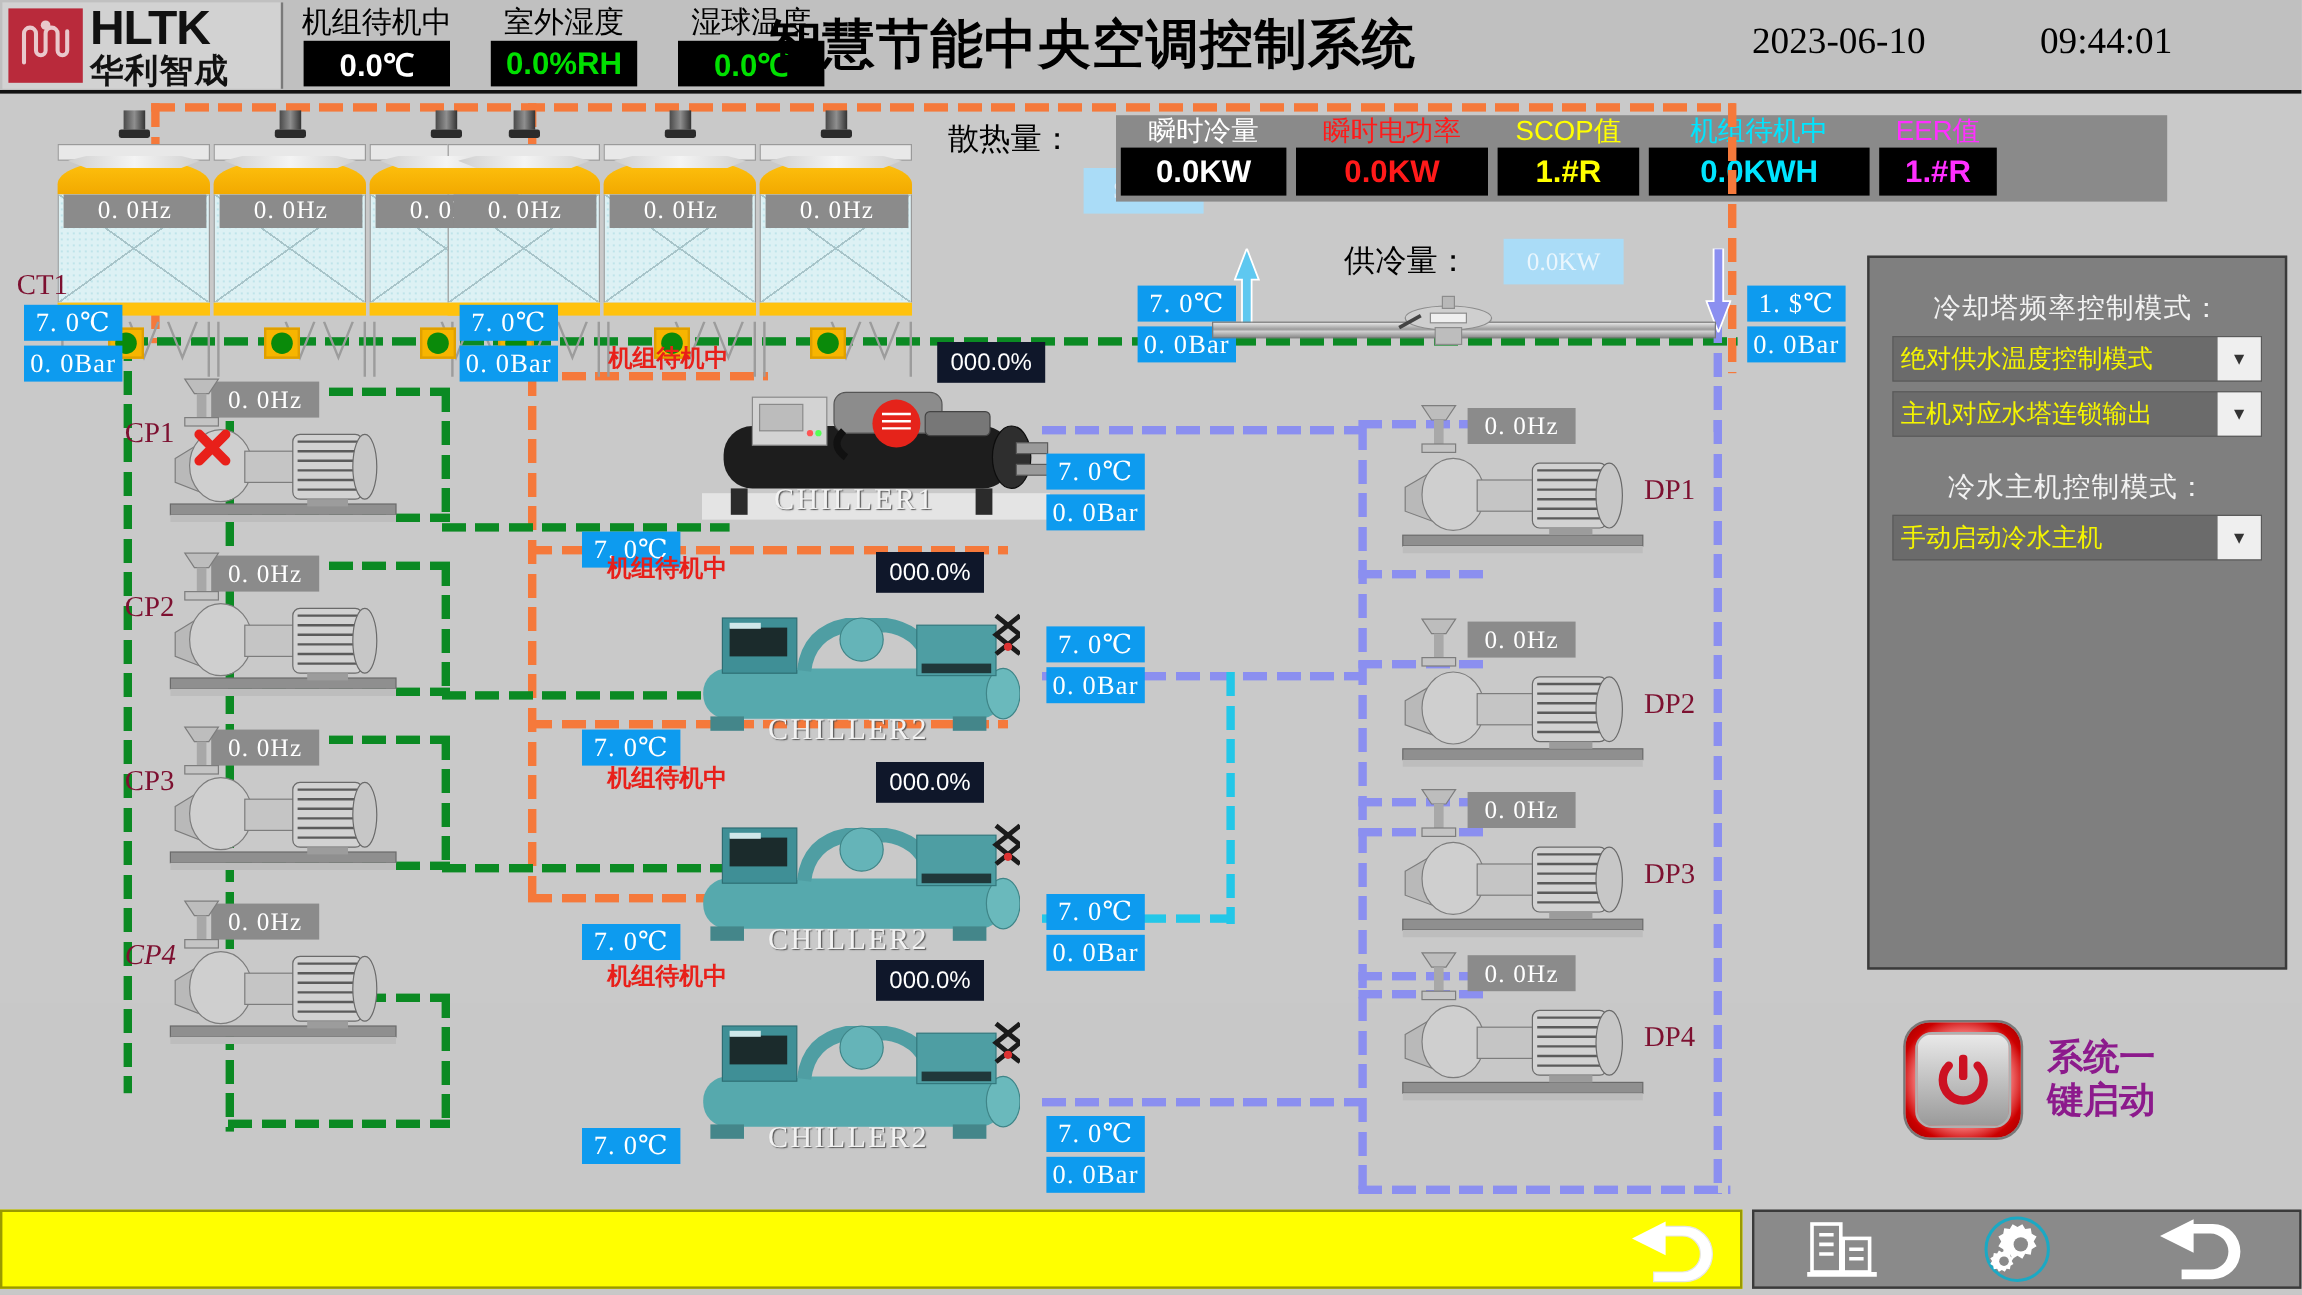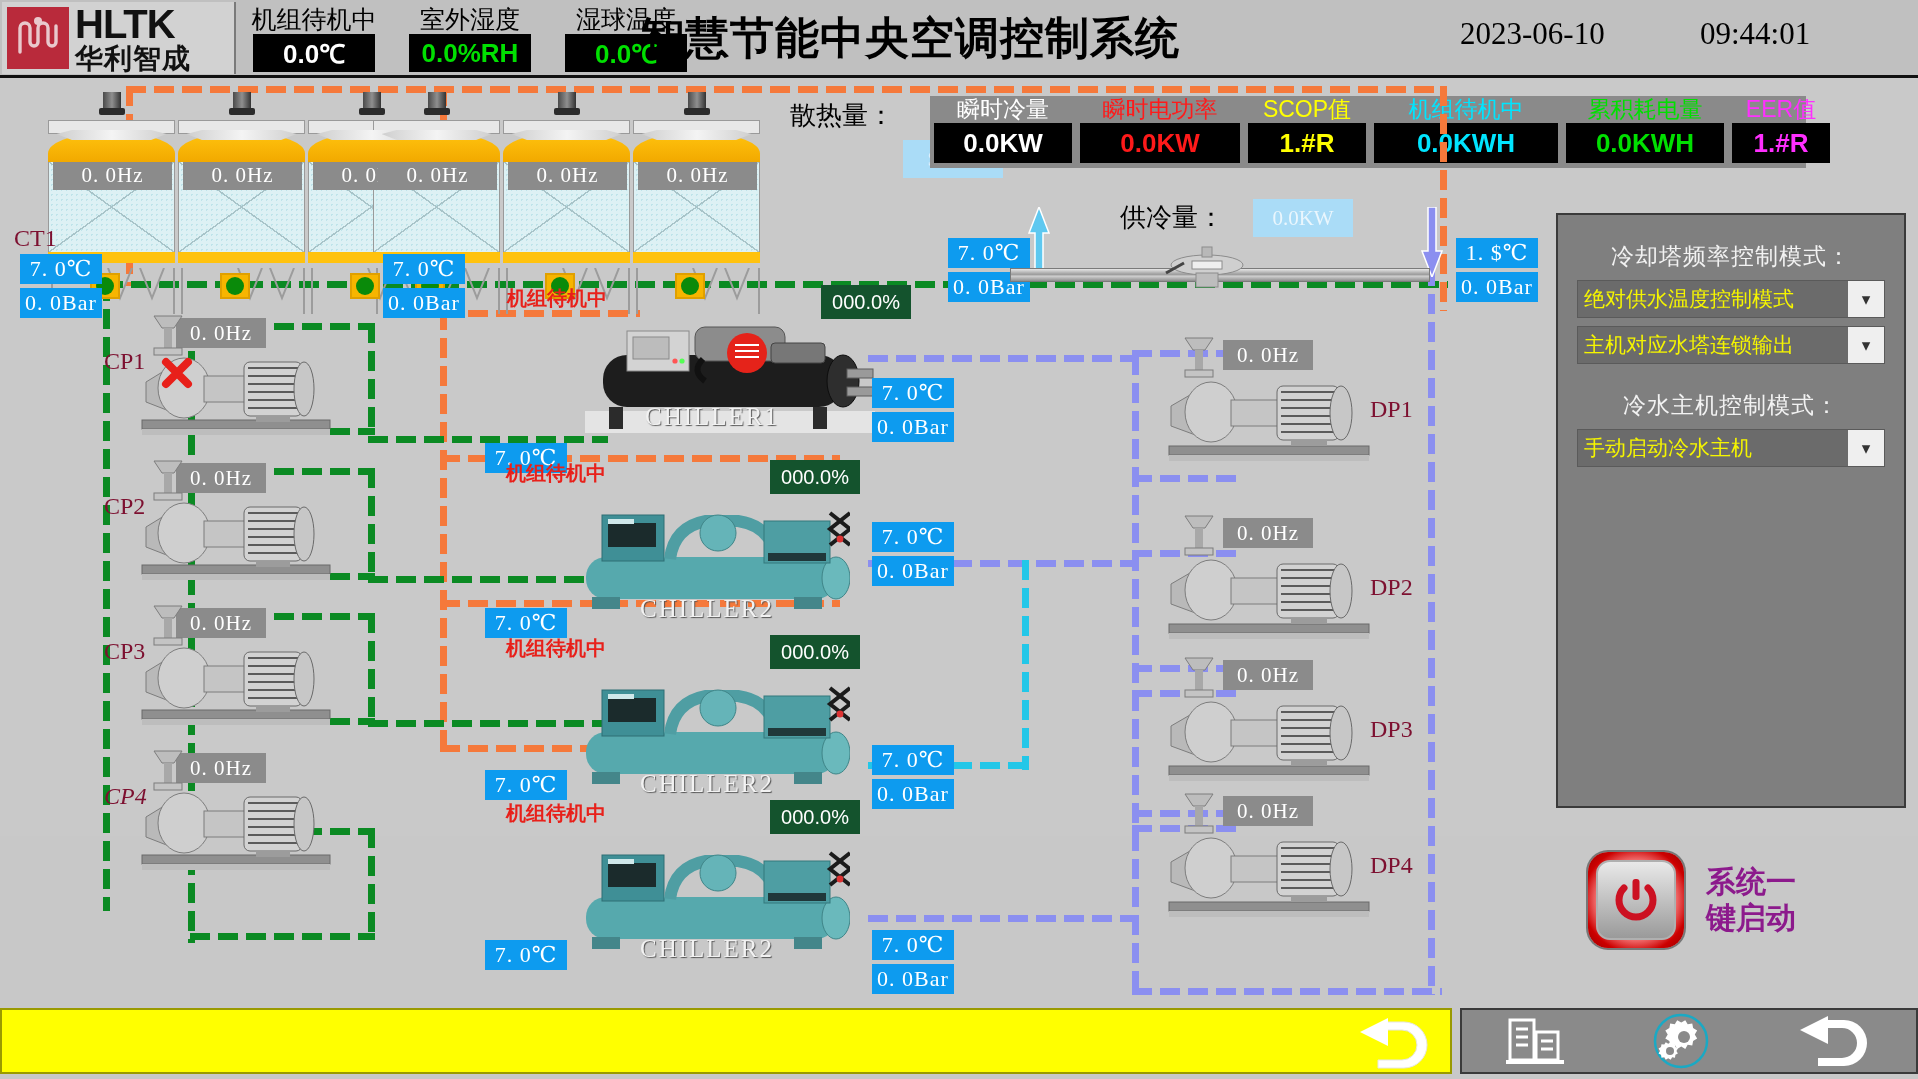--- a/index.html
+++ b/index.html
@@ -42,22 +42,22 @@
 
   
   .abs{position:absolute;}
 
   
   .tag{background:#0d9bef;color:#fff;font-size:22px;text-align:center;
        padding:2px 0;width:82px;letter-spacing:1px;}
   .tag.bar{}
   .hz{background:#8b8b8b;color:#fff;font-size:21px;text-align:center;width:90px;height:30px;
       line-height:30px;letter-spacing:1px;}
-  .pct{background:#14532d;color:#fff;font-size:20px;text-align:center;width:76px;height:34px;
-       line-height:34px;font-family:"Liberation Sans",sans-serif;margin-left:40px;}
+  .pct{background:#0f172a;color:#fff;font-size:20px;text-align:center;width:76px;height:34px;
+       line-height:34px;font-family:"Liberation Sans",sans-serif;}
   .standby{color:#e8201a;font-family:"Liberation Sans",sans-serif;font-weight:bold;font-size:20px;}
   .eqlabel{color:#7d1030;font-size:24px;}
   .chlabel{color:#f2f2f2;font-size:25px;letter-spacing:2px;
            text-shadow:1px 1px 1px #555;}
 
   
   .pipe{position:absolute;}
   .pipe.h{height:7px;}
   .pipe.v{width:7px;}
   .p-green{background:repeating-linear-gradient(90deg,#0b8a23 0 20px,transparent 20px 28px);}
@@ -188,24 +188,20 @@
     </div>
     <div class="kpi">
       <div class="kpi-label" style="color:#ffff00">SCOP值</div>
       <div class="kpi-val" style="color:#ffff00;width:118px">1.#R</div>
     </div>
     <div class="kpi">
       <div class="kpi-label" style="color:#00e5ff">机组待机中</div>
       <div class="kpi-val" style="color:#00e5ff;width:184px">0.0KWH</div>
     </div>
     <div class="kpi">
-      <div class="kpi-label" style="color:#00e000">累积耗电量</div>
-      <div class="kpi-val" style="color:#00e000;width:158px">0.0KWH</div>
-    </div>
-    <div class="kpi">
       <div class="kpi-label" style="color:#ff2fff">EER值</div>
       <div class="kpi-val" style="color:#ff2fff;width:98px">1.#R</div>
     </div>
   </div>
 
   <div class="pipe h p-orange" style="left:126px;top:86px;width:1320px;"></div>
   <div class="pipe v p-orange" style="left:126px;top:86px;height:200px;"></div>
   <div class="pipe v p-orange" style="left:440px;top:86px;height:200px;"></div>
   <div class="pipe v p-orange" style="left:1440px;top:86px;height:225px;"></div>
   <div class="pipe h p-orange" style="left:440px;top:455px;width:400px;"></div>

